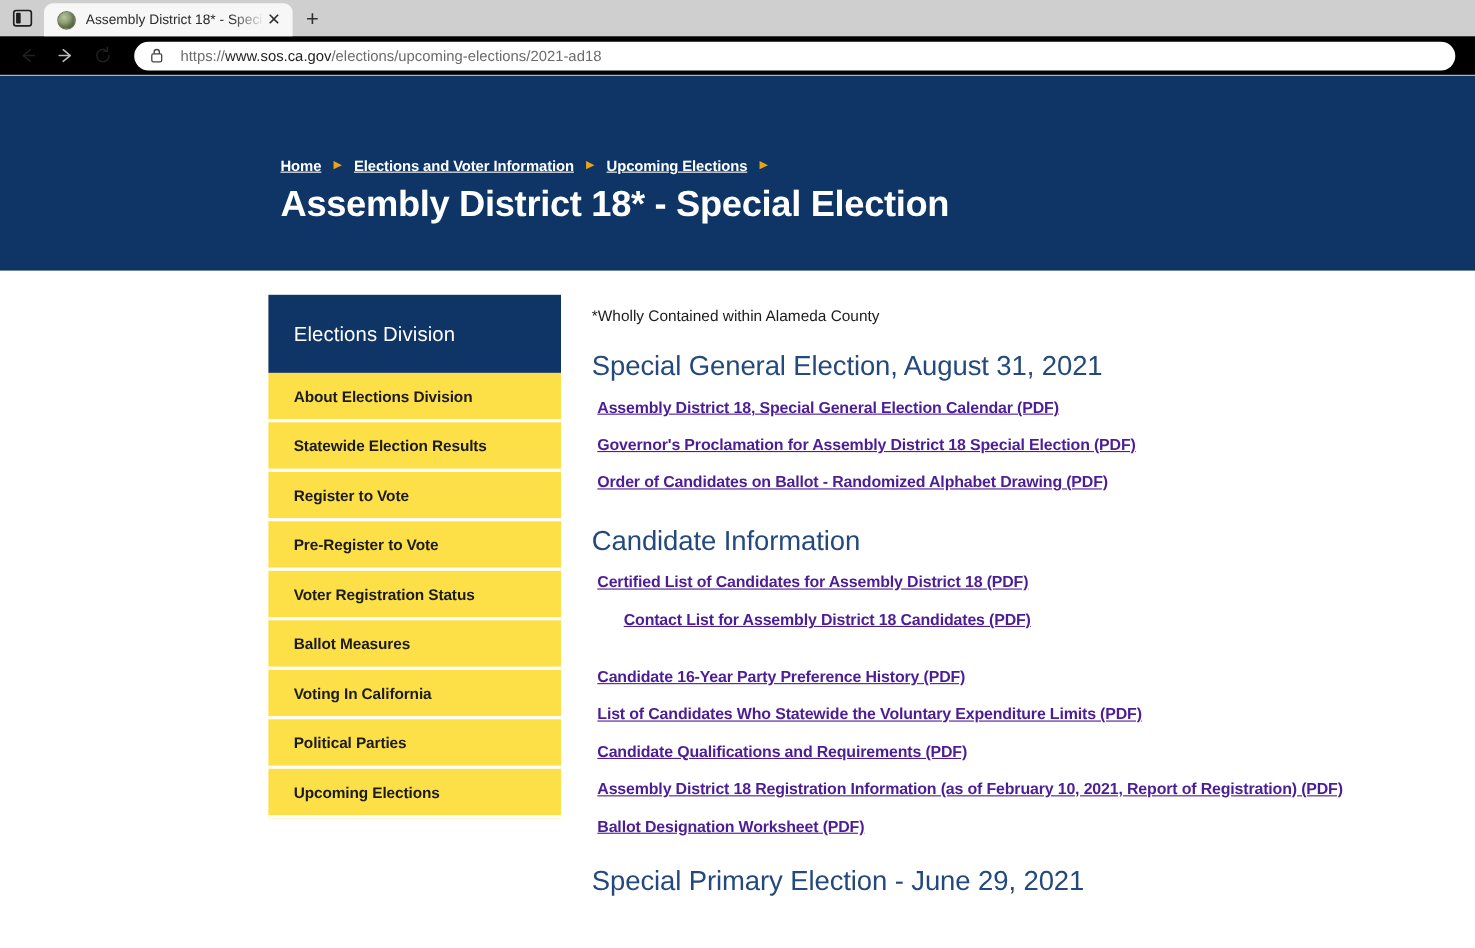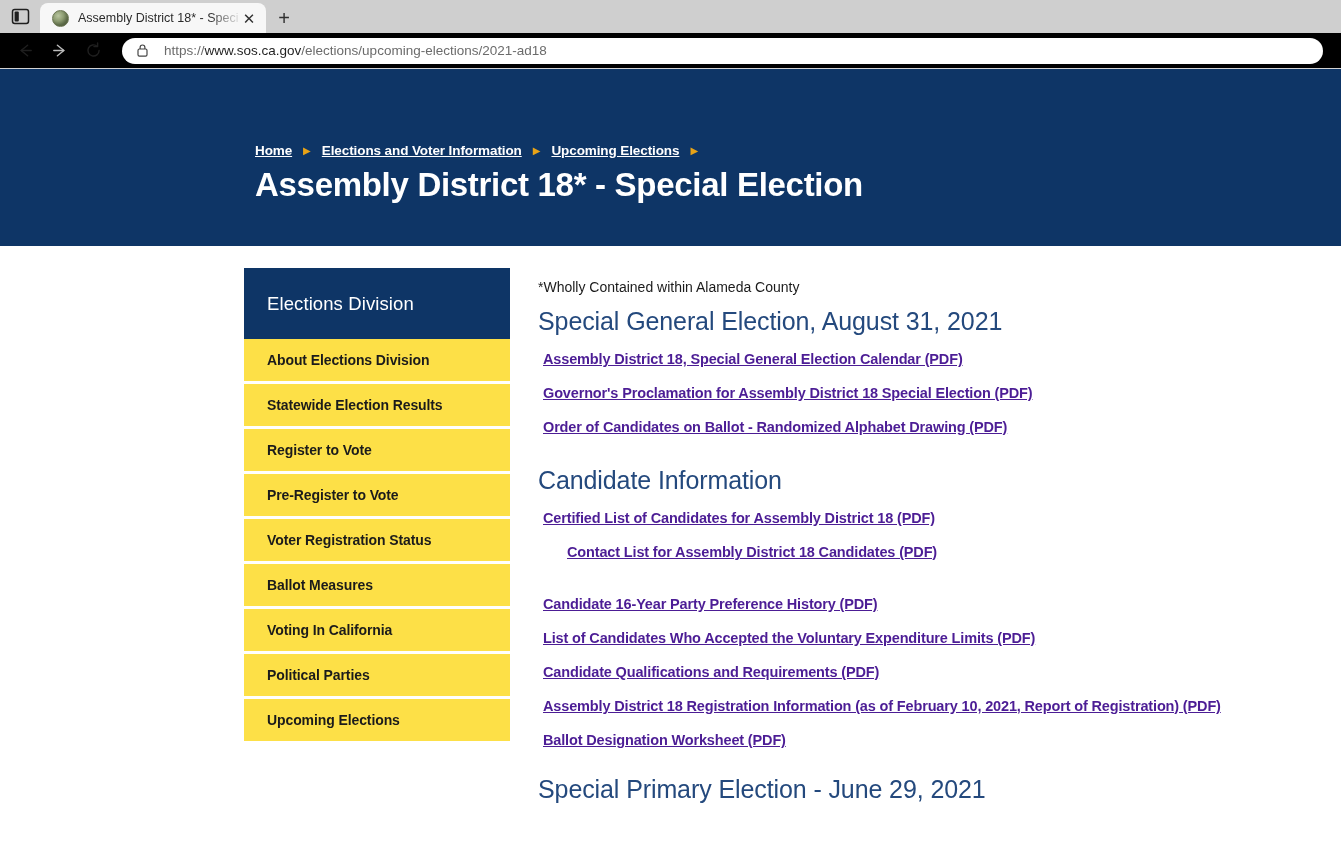--- a/index.html
+++ b/index.html
@@ -215,21 +215,21 @@
     color: #1b1b1b;
     margin-top: 11px;
     margin-bottom: 0;
   }
 
   .section-heading {
     font-size: 25px;
     color: #24497d;
     font-weight: normal;
     letter-spacing: -0.1px;
-    margin-top: 12px;
+    margin-top: 24px;
     margin-bottom: 14px;
   }
   .section-heading.tight { margin-top: 30px; }
 
   .link-row { margin: 0 0 16px 5px; }
   .link-row.indented { margin-left: 29px; }
   .link-row.gap-before { margin-top: 34px; }
 
   .doc-link {
     font-size: 14.5px;
@@ -378,21 +378,21 @@
       <div class="link-row">
         <a class="doc-link">Certified List of Candidates for Assembly District 18 (PDF)</a>
       </div>
       <div class="link-row indented">
         <a class="doc-link">Contact List for Assembly District 18 Candidates (PDF)</a>
       </div>
       <div class="link-row gap-before">
         <a class="doc-link">Candidate 16-Year Party Preference History (PDF)</a>
       </div>
       <div class="link-row">
-        <a class="doc-link">List of Candidates Who Accepted the Voluntary Expenditure Limits (PDF)</a>
+        <a class="doc-link">List of Candidates Who Statewide the Voluntary Expenditure Limits (PDF)</a>
       </div>
       <div class="link-row">
         <a class="doc-link">Candidate Qualifications and Requirements (PDF)</a>
       </div>
       <div class="link-row">
         <a class="doc-link">Assembly District 18 Registration Information (as of February 10, 2021, Report of Registration) (PDF)</a>
       </div>
       <div class="link-row">
         <a class="doc-link">Ballot Designation Worksheet (PDF)</a>
       </div>

